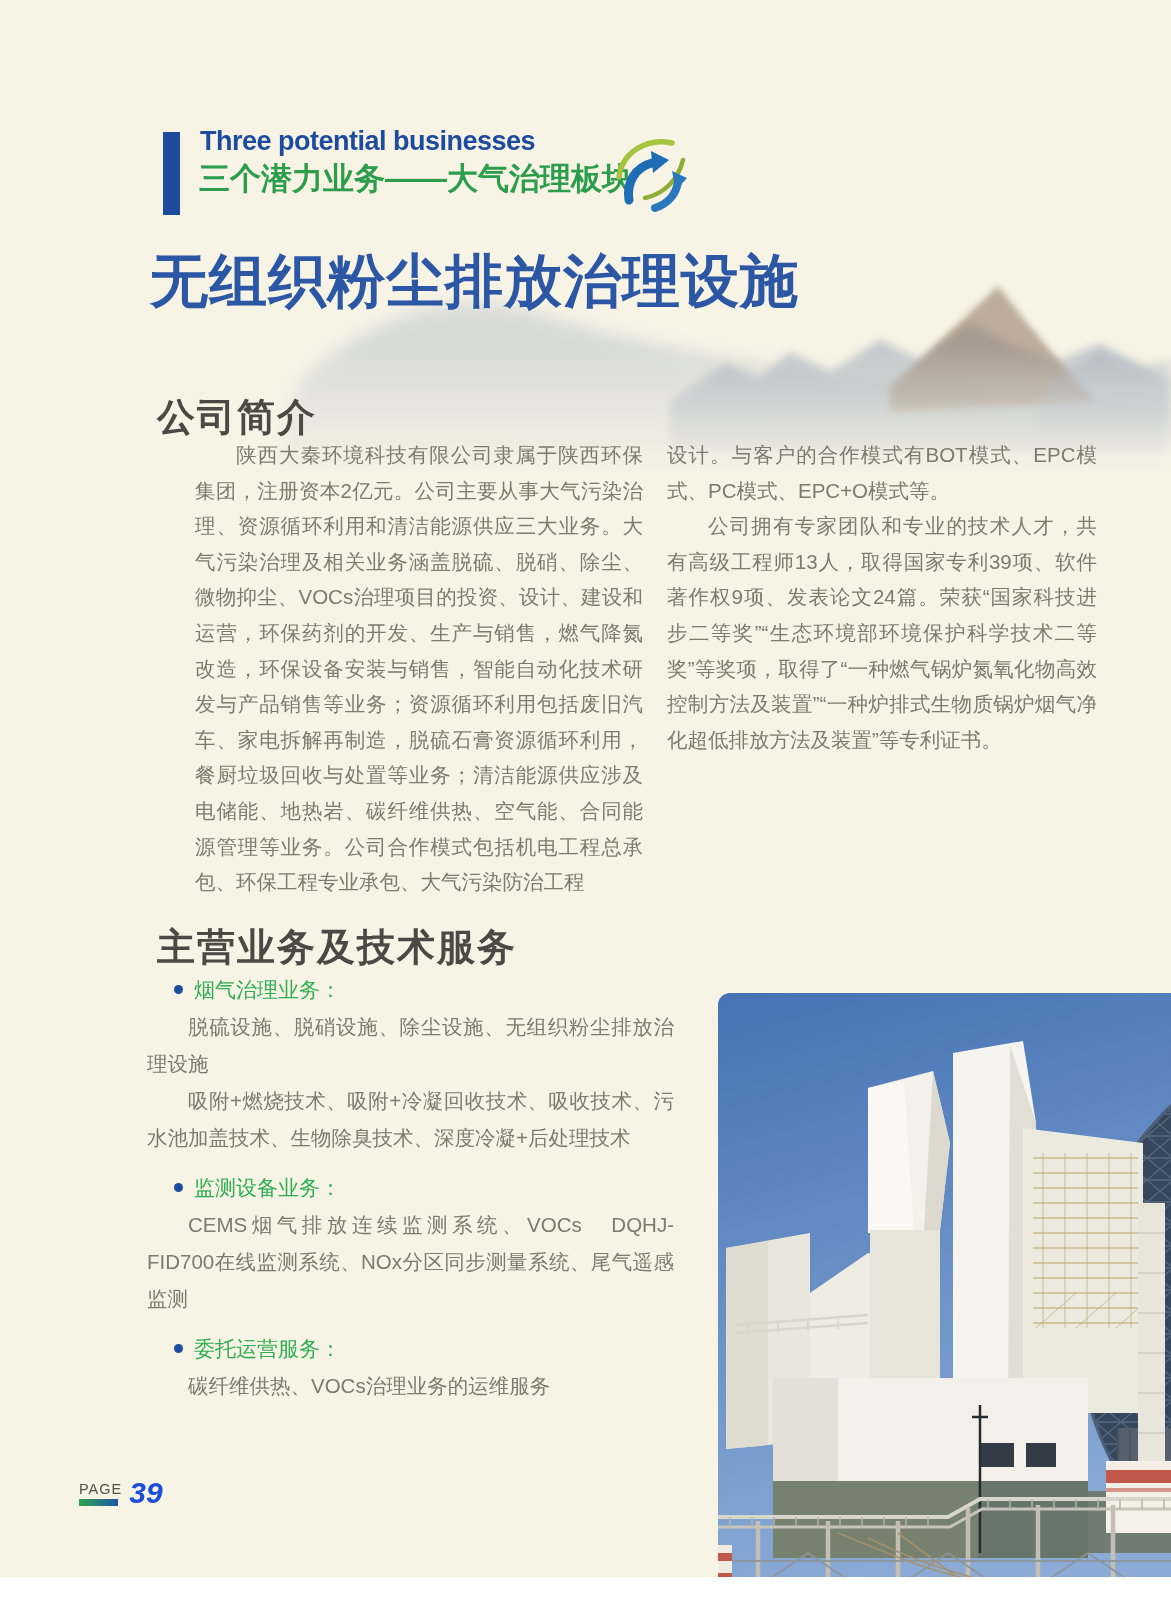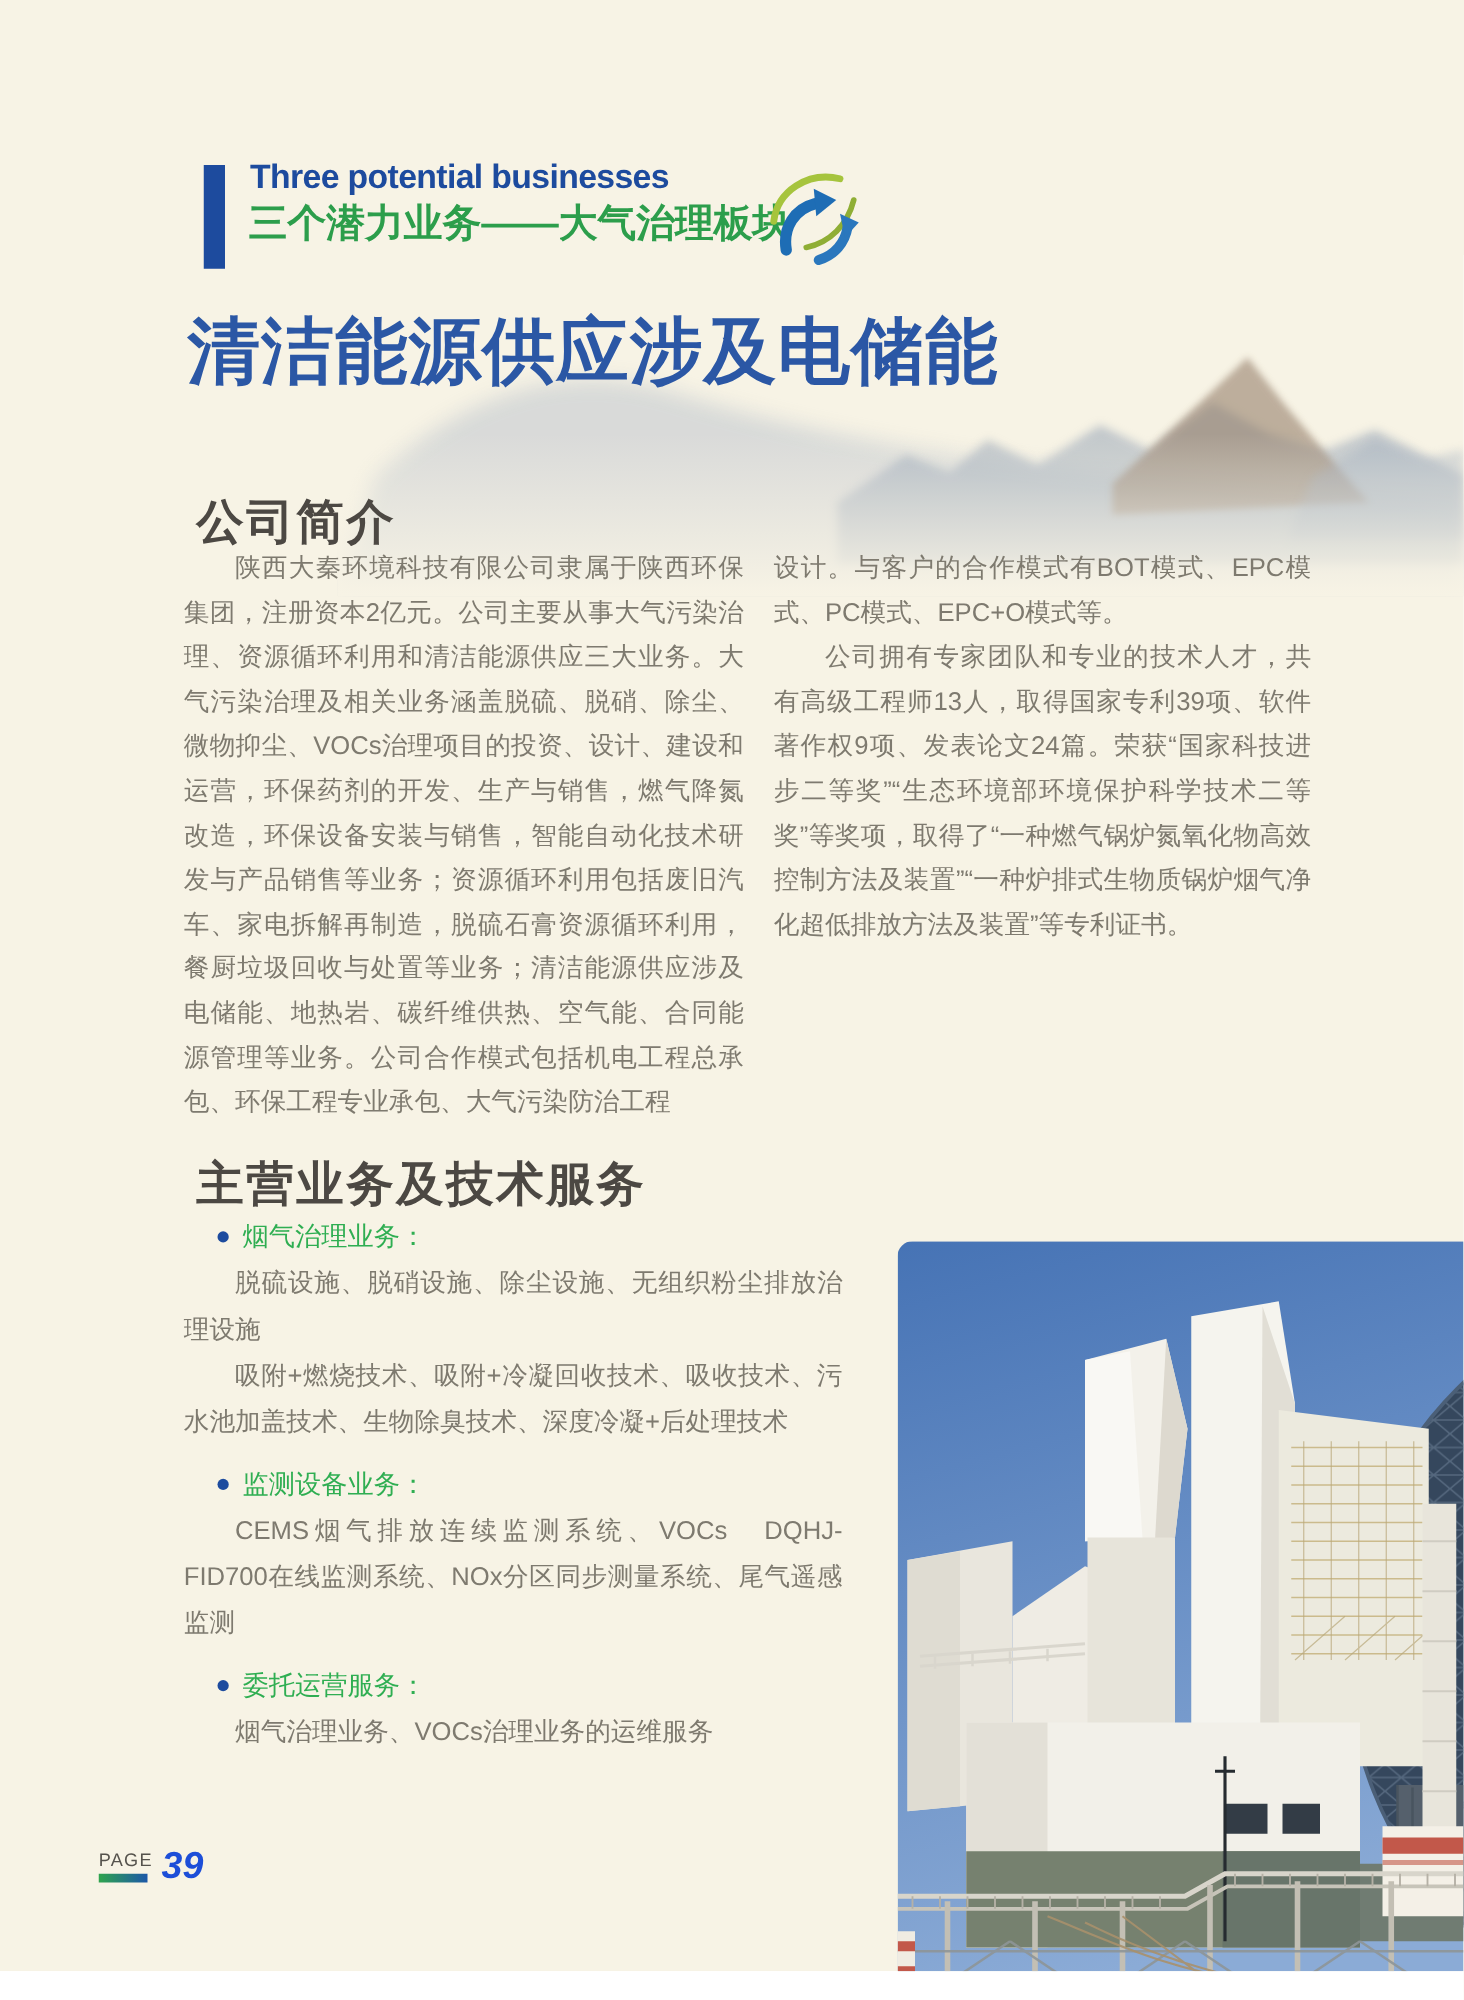--- a/index.html
+++ b/index.html
@@ -13,21 +13,21 @@
   .eyebrow-en{position:absolute; left:200px; top:126px; font-size:27px; font-weight:bold; color:#1d4b9e; letter-spacing:-0.5px; white-space:nowrap;}
   .eyebrow-zh{position:absolute; left:199px; top:158px; font-size:31px; font-weight:bold; color:#2c9e4b; white-space:nowrap;}
   .logo{position:absolute; left:606px; top:136px; width:82px; height:82px;}
   .page-title{position:absolute; left:150px; top:204px; font-size:58px; font-weight:bold; color:#2b57a5; letter-spacing:1px; white-space:nowrap; z-index:3;}
   .mountains{position:absolute; left:270px; top:252px; width:901px; height:225px; z-index:1; pointer-events:none;}
   
   .sec-heading{position:absolute; left:157px; font-size:38px; font-weight:bold; color:#4c4843; letter-spacing:2px; white-space:nowrap; z-index:4;}
   .h-intro{top:360px;}
   .h-services{top:890px;}
   
-  .col{position:absolute; top:437px; font-size:20.5px; line-height:35.6px; color:#7e7a6f; text-align:justify; z-index:4;}
+  .col{position:absolute; top:437px; font-size:20.5px; line-height:35.6px; color:#7e7a6f; text-align:justify; z-index:4;margin-left:48px;}
   .col p{margin:0;}
   .col-left{left:147px; width:448px;}
   .col-right{left:619px; width:430px;}
   .indent{text-indent:2em;}
   
   .services{position:absolute; left:147px; top:958px; width:527px; font-size:20.5px; line-height:37px; color:#7e7a6f; z-index:4;}
   .svc-label-row{display:flex; align-items:center; gap:11px; margin:13px 0 0 27px;}
   .dot{width:9px; height:9px; border-radius:50%; background:#1d4b9e; flex:0 0 auto;}
   .svc-label{color:#2fae52; font-size:21px; font-weight:normal;}
   .svc-body{margin:0; text-indent:2em; text-align:justify;}
@@ -74,21 +74,21 @@
 
   <svg class="logo" viewBox="0 0 82 82">
     <path d="M66,7 C40,1 16,17 13,41" stroke="#a6c43d" stroke-width="5.5" fill="none" stroke-linecap="round"></path>
     <path d="M77,24 C72,44 58,58 39,62" stroke="#8fae35" stroke-width="4.5" fill="none" stroke-linecap="round"></path>
     <path d="M23,64 C20,46 30,31 46,27" stroke="#1e6db5" stroke-width="9" fill="none" stroke-linecap="round"></path>
     <polygon points="45,15 63,24 47,37" fill="#1e6db5"></polygon>
     <path d="M49,72 C62,68 70,58 72,46" stroke="#2a77bd" stroke-width="8" fill="none" stroke-linecap="round"></path>
     <polygon points="66,35 81,42 70,54" fill="#2a77bd"></polygon>
   </svg>
 
-  <h1 class="page-title">清洁能源供应涉及电储能</h1>
+  <h1 class="page-title">无组织粉尘排放治理设施</h1>
 
   <h2 class="sec-heading h-intro">公司简介</h2>
   <div class="col col-left">
     <p class="indent">陕西大秦环境科技有限公司隶属于陕西环保集团，注册资本2亿元。公司主要从事大气污染治理、资源循环利用和清洁能源供应三大业务。大气污染治理及相关业务涵盖脱硫、脱硝、除尘、微物抑尘、VOCs治理项目的投资、设计、建设和运营，环保药剂的开发、生产与销售，燃气降氮改造，环保设备安装与销售，智能自动化技术研发与产品销售等业务；资源循环利用包括废旧汽车、家电拆解再制造，脱硫石膏资源循环利用，餐厨垃圾回收与处置等业务；清洁能源供应涉及电储能、地热岩、碳纤维供热、空气能、合同能源管理等业务。公司合作模式包括机电工程总承包、环保工程专业承包、大气污染防治工程</p>
   </div>
   <div class="col col-right">
     <p>设计。与客户的合作模式有BOT模式、EPC模式、PC模式、EPC+O模式等。</p>
     <p class="indent">公司拥有专家团队和专业的技术人才，共有高级工程师13人，取得国家专利39项、软件著作权9项、发表论文24篇。荣获“国家科技进步二等奖”“生态环境部环境保护科学技术二等奖”等奖项，取得了“一种燃气锅炉氮氧化物高效控制方法及装置”“一种炉排式生物质锅炉烟气净化超低排放方法及装置”等专利证书。</p>
   </div>
 
@@ -113,21 +113,21 @@
         <span class="svc-label">监测设备业务：</span>
       </div>
       <p class="svc-body">CEMS烟气排放连续监测系统、VOCs　DQHJ-FID700在线监测系统、NOx分区同步测量系统、尾气遥感监测</p>
     </div>
 
     <div class="svc-item">
       <div class="svc-label-row">
         <span class="dot"></span>
         <span class="svc-label">委托运营服务：</span>
       </div>
-      <p class="svc-body">烟气治理业务、VOCs治理业务的运维服务</p>
+      <p class="svc-body">碳纤维供热、VOCs治理业务的运维服务</p>
     </div>
 
   </div>
 
   <div class="photo">
     <svg width="453" height="607" viewBox="0 0 453 607">
       <defs>
         <linearGradient id="sky" x1="0" y1="0" x2="0.2" y2="1">
           <stop offset="0" stop-color="#4673b5"></stop>
           <stop offset="1" stop-color="#8babd6"></stop>

